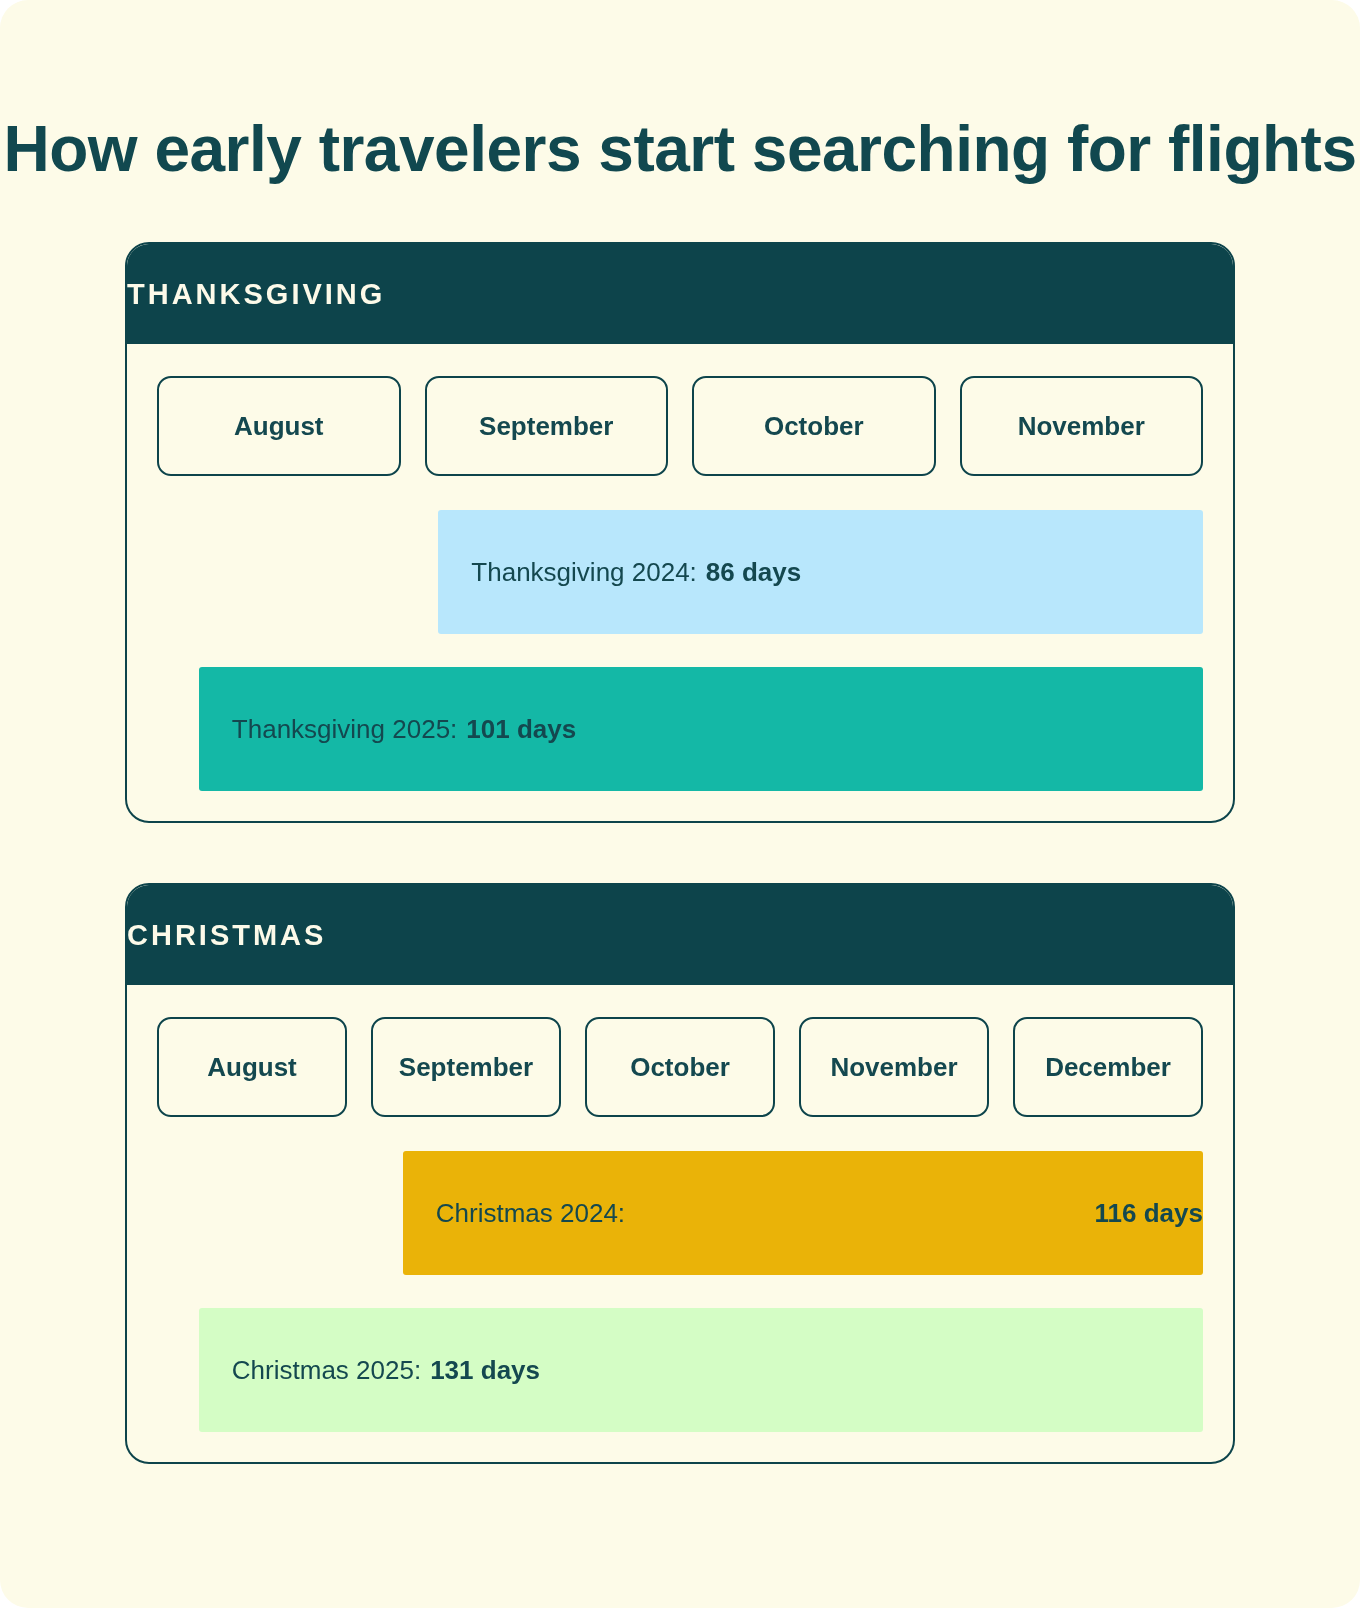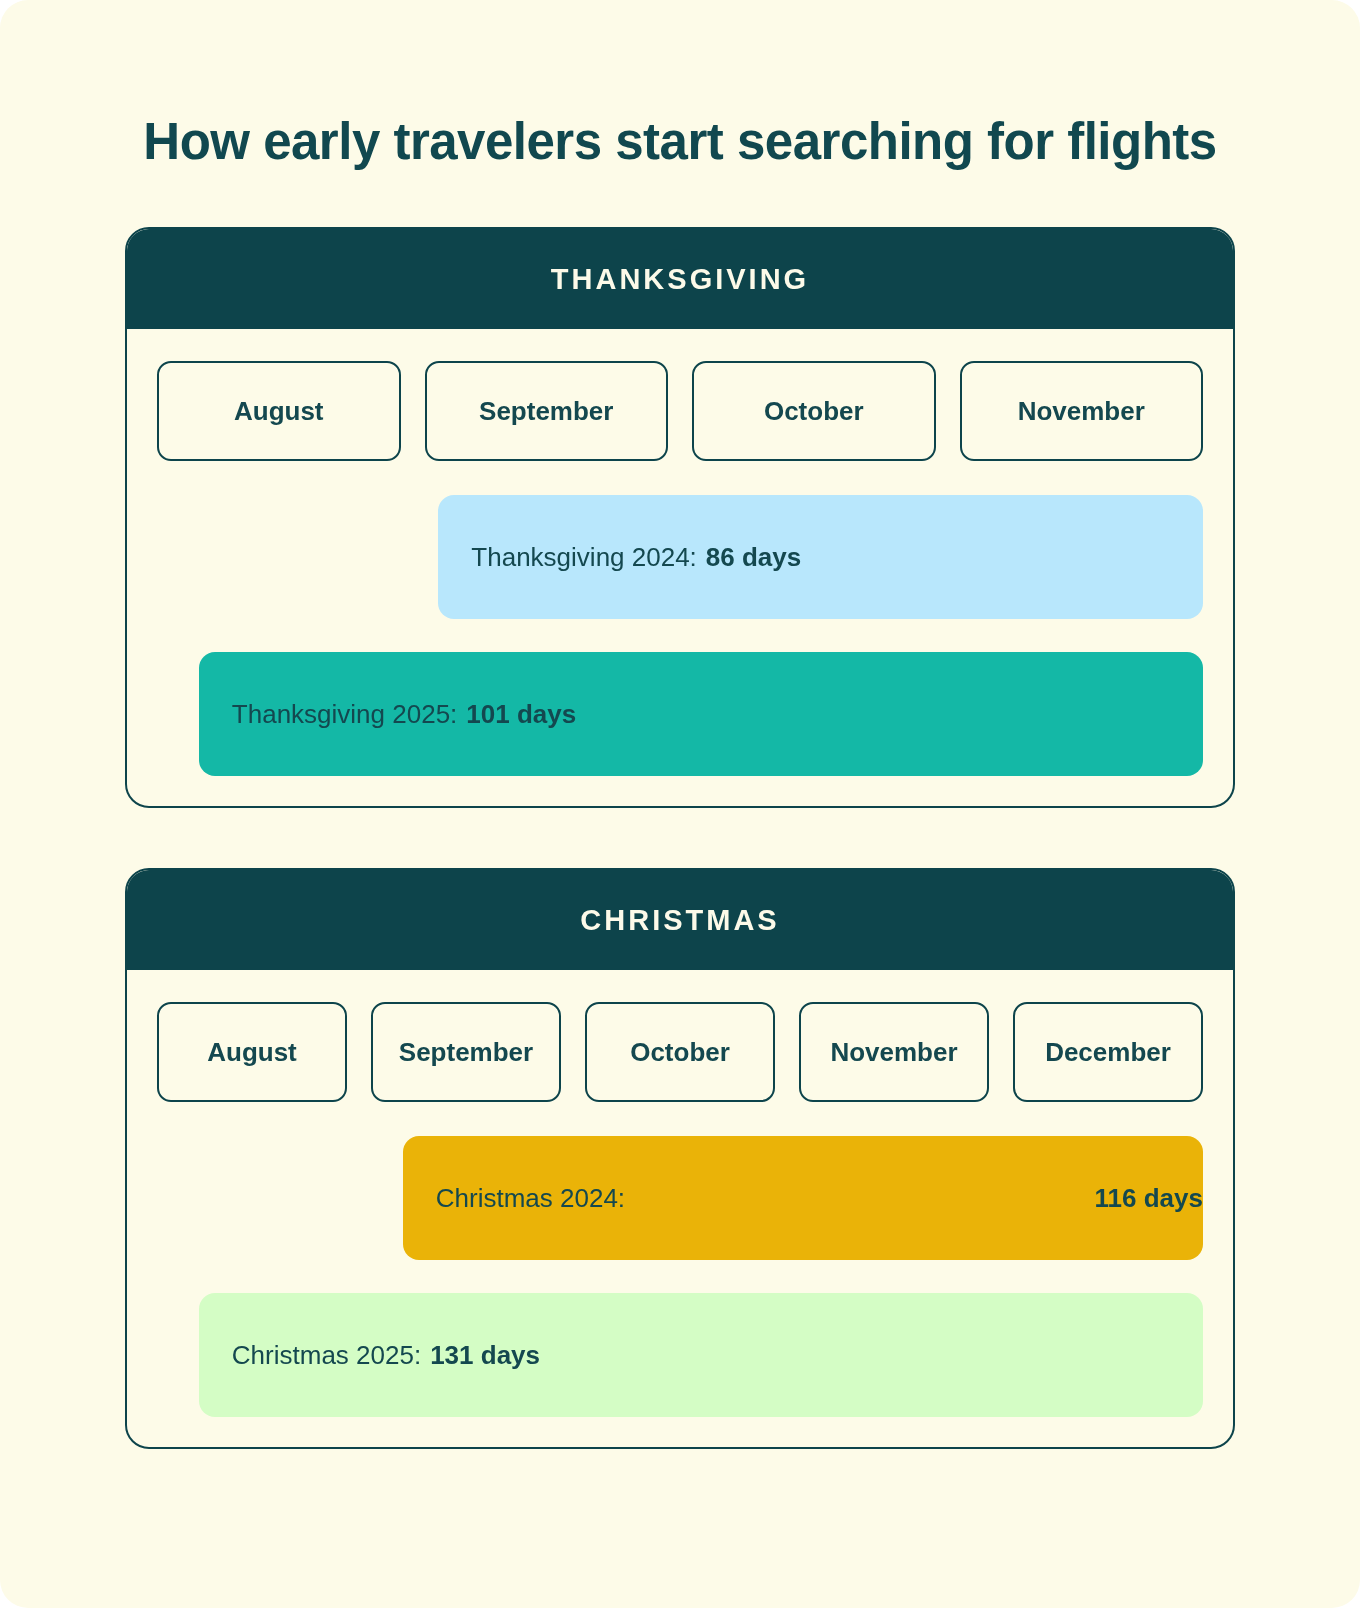--- a/index.html
+++ b/index.html
@@ -11,42 +11,42 @@
   .canvas {
     width: 1360px;
     height: 1608px;
     background: #fdfbe8;
     border-radius: 28px;
     overflow: hidden;
   }
   .page-title {
     margin-top: 112px;
     text-align: center;
-    font-size: 51px;
+    font-size: 64px;
     font-weight: 700;
     letter-spacing: -0.5px;
     color: #11484f;
   }
   .panel {
     width: 1110px;
     margin: 0 auto;
     border: 2px solid #0d444b;
     border-radius: 24px;
     background: #fdfbe8;
     overflow: hidden;
   }
   .panel-first { margin-top: 56px; }
   .panel-gap { margin-top: 60px; }
   .panel-header {
     height: 100px;
     background: #0d444b;
     border-radius: 20px 20px 0 0;
     display: flex;
     align-items: center;
-    justify-content: center;
+    justify-content: flex-start;
   }
   .panel-header-title {
     color: #fcfae9;
     font-size: 29px;
     font-weight: 700;
     letter-spacing: 3px;
   }
   .panel-body {
     padding: 32px 30px 30px 30px;
   }
@@ -64,21 +64,21 @@
     align-items: center;
     justify-content: center;
   }
   .month-label {
     font-size: 26px;
     font-weight: 600;
     color: #14484f;
   }
   .bar {
     height: 124px;
-    border-radius: 16px;
+    border-radius: 3px;
     display: flex;
     align-items: center;
     padding-left: 33px;
     font-size: 26px;
     color: #14484f;
   }
   .bar-top { margin-top: 34px; }
   .bar-bottom { margin-top: 33px; }
   .bar-label { font-weight: 400; }
   .bar-value { font-weight: 700; margin-left: 9px; }

